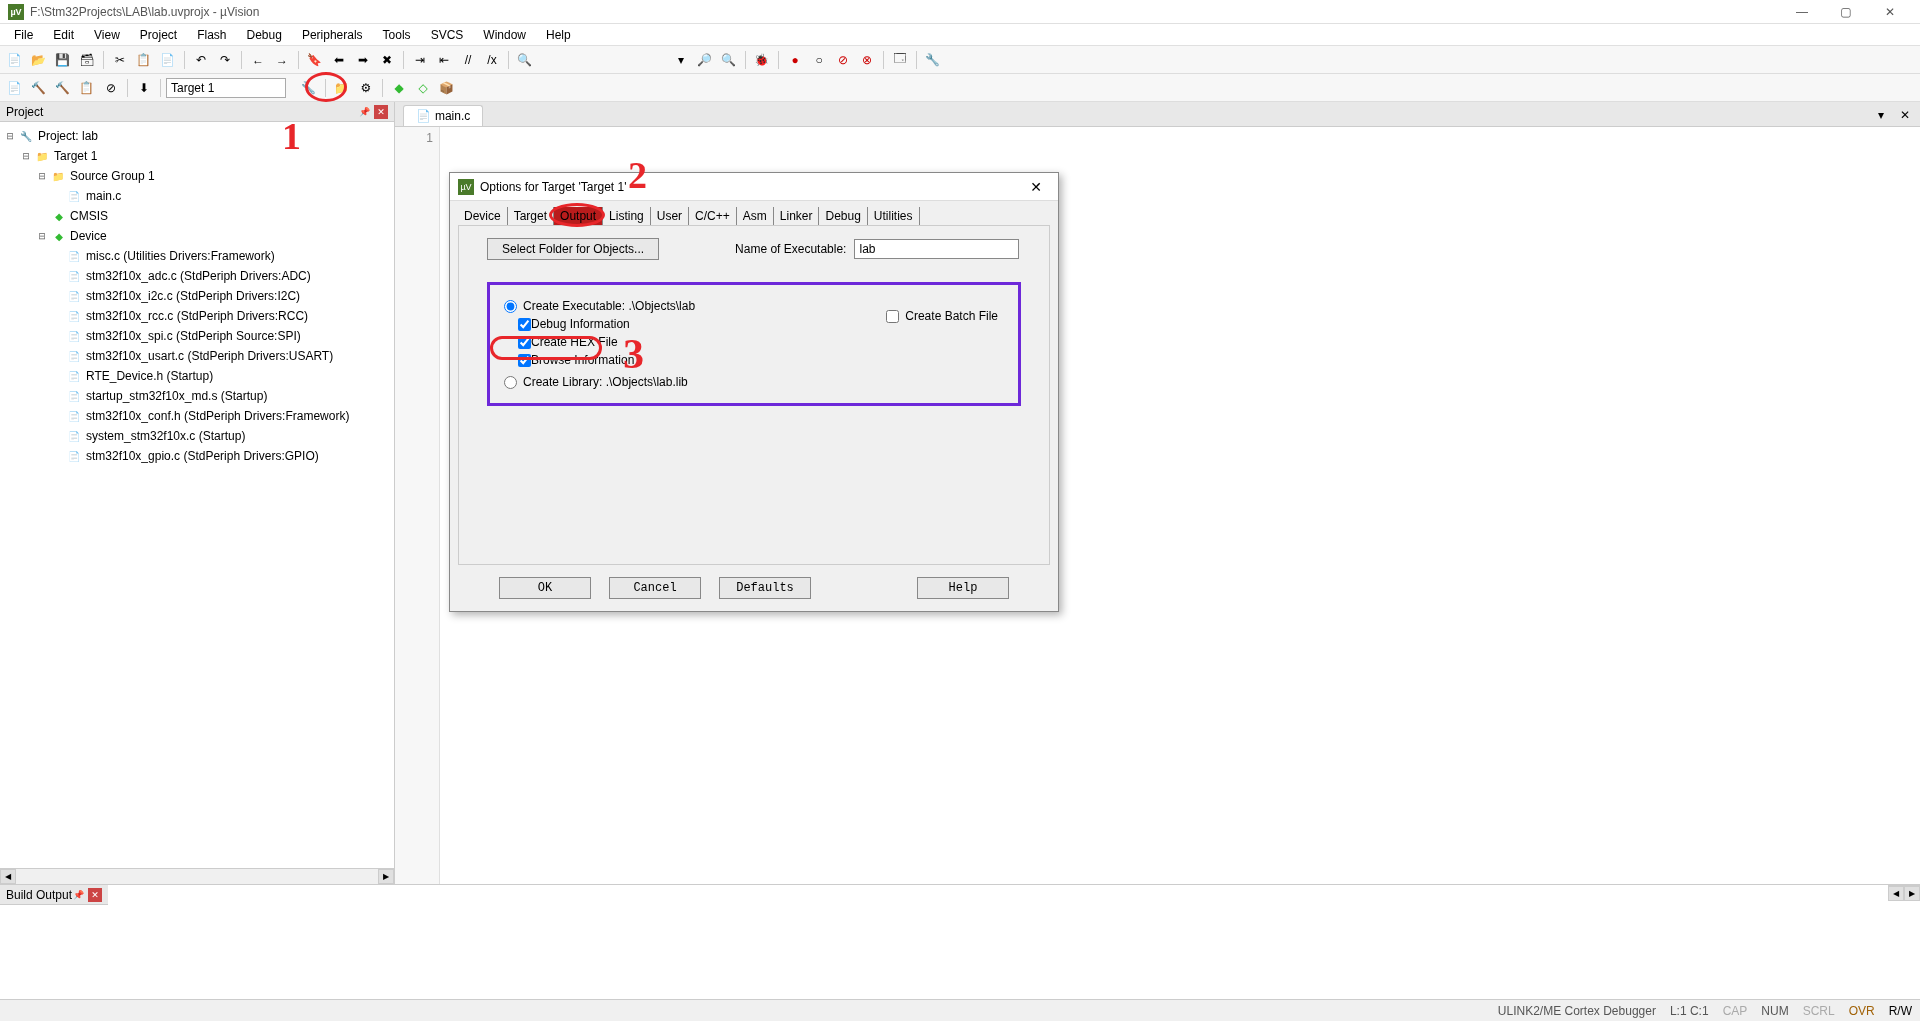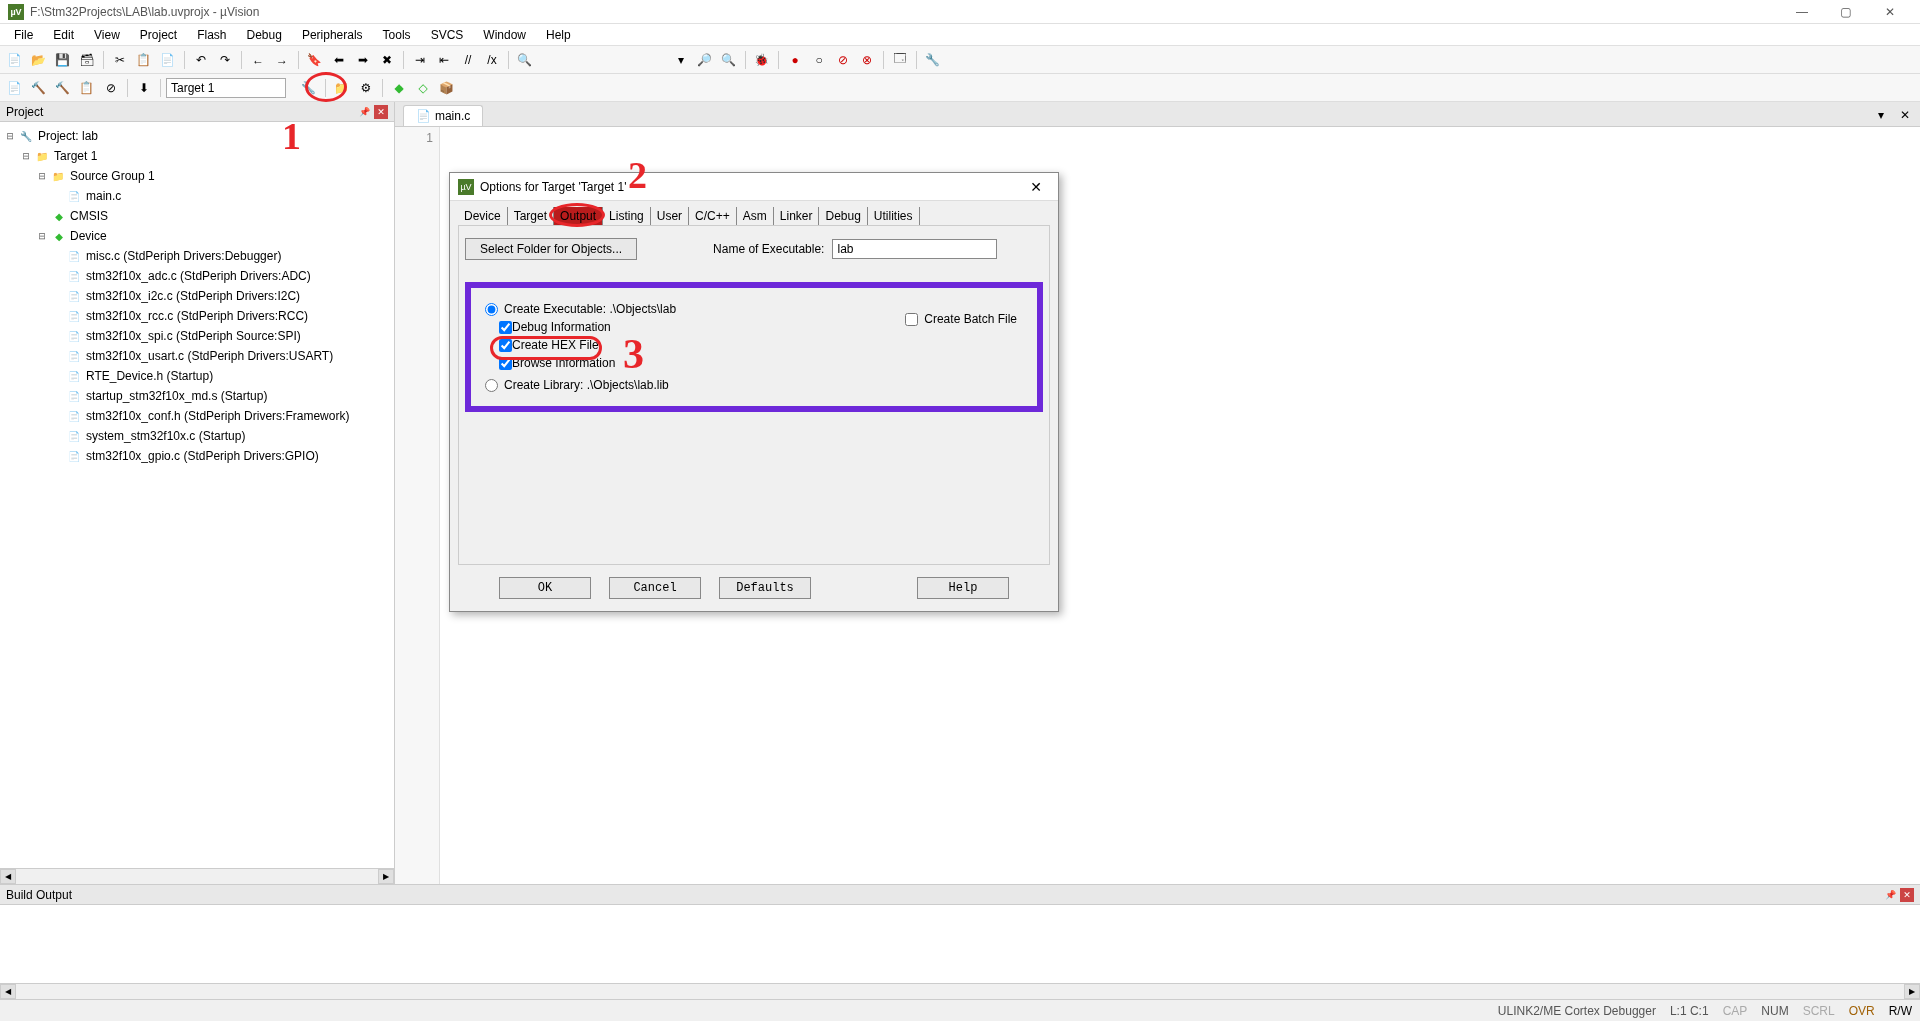--- a/index.html
+++ b/index.html
@@ -31,38 +31,38 @@
 .scroll-h { height: 16px; background: #f0f0f0; border-top: 1px solid #ccc; display:flex;}
 .scroll-h .arrow { width:16px;background:#e0e0e0;border:1px solid #ccc;display:flex;align-items:center;justify-content:center;font-size:8px;}
 .scroll-h .track { flex:1;}
 .editor-area { flex: 1; display: flex; flex-direction: column; background: #e8e8e8; }
 .editor-tabs { height: 24px; background: #e8e8e8; display: flex; align-items: flex-end; padding: 0 8px; position:relative;}
 .editor-tab { background: #fff; border: 1px solid #ccc; border-bottom: none; padding: 3px 12px; display: flex; align-items: center; gap:4px; border-radius: 3px 3px 0 0;}
 .editor-tabs .tabctrl { position:absolute; right:4px; top:2px; display:flex; gap:2px;}
 .editor-body { flex: 1; background: #fff; border-top: 1px solid #ccc; display:flex;}
 .gutter { width: 45px; background: #f7f7f7; border-right: 1px solid #e0e0e0; text-align: right; padding: 4px 6px 0 0; color: #888; }
 .code { flex:1; padding: 4px 8px; font-family: Consolas, monospace; }
-.build-output { height: 115px; border-top: 1px solid #ccc; background: #fff; display:flex;flex-direction:column;}
+.build-output { height: 115px; border-top: 1px solid #ccc; background: #fff; display:flex;flex-direction:row;}
 .statusbar { height: 22px; background: #f0f0f0; border-top: 1px solid #ccc; display: flex; align-items: center; justify-content: flex-end; padding: 0 8px; gap: 14px; color: #555; }
 .statusbar .left { margin-right:auto;}
 .target-combo { width: 120px; height: 20px; border: 1px solid #aaa; background: #fff; padding: 0 4px; display:flex;align-items:center;}
 
 
 .dialog { position: absolute; left: 449px; top: 172px; width: 610px; background: #f0f0f0; border: 1px solid #888; box-shadow: 3px 3px 8px rgba(0,0,0,0.3); }
 .dialog-title { height: 28px; background: #fff; display: flex; align-items: center; padding: 0 8px; border-bottom:1px solid #ddd;}
 .dialog-title .icon { width:16px;height:16px;background:#4a7a2a;margin-right:6px;display:inline-flex;align-items:center;justify-content:center;color:#fff;font-size:9px;}
 .dialog-title .close { margin-left:auto;width:28px;height:20px;display:flex;align-items:center;justify-content:center;font-size:14px;}
 .dialog-tabs { display: flex; padding: 6px 8px 0 8px; background: #f0f0f0; font-family: "Courier New", monospace; }
 .dialog-tabs span { padding: 2px 6px; border-right: 1px solid #888; cursor:default;}
 .dialog-tabs span.active { background: #b91c1c; position:relative;}
-.dialog-body { padding: 12px 6px; min-height: 340px; border:1px solid #ccc; margin:0 8px; background:#f0f0f0;}
+.dialog-body { padding: 12px 28px; min-height: 340px; border:1px solid #ccc; margin:0 8px; background:#f0f0f0;}
 .dlg-row { display:flex; align-items:center; margin-bottom:8px; gap:8px;}
 .dlg-btn { padding: 3px 14px; border: 1px solid #888; background: #e8e8e8; font-family:inherit;}
 .dlg-input { border:1px solid #888; height:20px; padding:0 4px; background:#fff;}
-.groupbox { border: 6px solid #6d28d9; padding: 10px 14px; position:relative; margin-top:22px;}
+.groupbox { border: 3px solid #6d28d9; padding: 10px 14px; position:relative; margin-top:22px;}
 .chk-row { display:flex; align-items:center; margin:4px 0 4px 14px;}
 .radio-row { display:flex;align-items:center;gap:6px;margin:4px 0;}
 .dialog-buttons { display:flex; justify-content:center; gap:18px; padding:12px;}
 .dialog-buttons button { width: 92px; height:22px; border:1px solid #888; background:#e8e8e8; font-family:"Courier New",monospace;}
 
 
 .anno { position: absolute; pointer-events: none; }
 .circle { border: 3px solid #e8262a; border-radius: 50%; }
 
 
@@ -200,21 +200,21 @@
             <span>CMSIS</span>
           </div>
         <div class="tree-row indent-2">
             <span class="exp">⊟</span>
             <span class="ticon ic-green">◆</span>
             <span>Device</span>
           </div>
         <div class="tree-row indent-3">
             <span class="exp"></span>
             <span class="ticon ic-yellow">📄</span>
-            <span>misc.c (StdPeriph Drivers:Debugger)</span>
+            <span>misc.c (Utilities Drivers:Framework)</span>
           </div>
         <div class="tree-row indent-3">
             <span class="exp"></span>
             <span class="ticon ic-yellow">📄</span>
             <span>stm32f10x_adc.c (StdPeriph Drivers:ADC)</span>
           </div>
         <div class="tree-row indent-3">
             <span class="exp"></span>
             <span class="ticon ic-yellow">📄</span>
             <span>stm32f10x_i2c.c (StdPeriph Drivers:I2C)</span>

